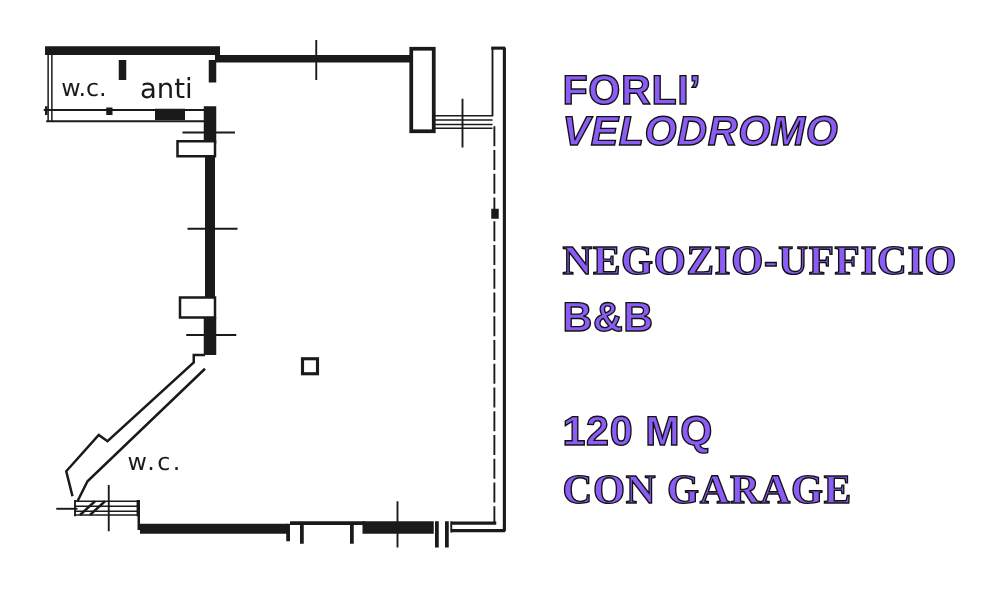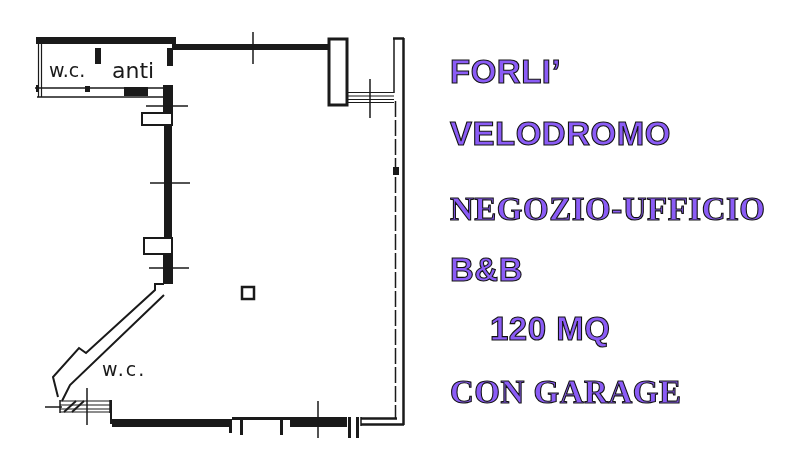--- a/index.html
+++ b/index.html
@@ -12,23 +12,23 @@
     font-family:"DejaVu Sans",sans-serif;
     fill:#1a1a1a;
   }
   .caption-line{
     position:absolute;left:450px;white-space:nowrap;
     font-family:"Liberation Sans",sans-serif;
     font-weight:bold;font-size:33px;line-height:36px;
     color:#8b5cf6;letter-spacing:0.5px;
     -webkit-text-stroke:1.1px #111111;
   }
-  .cl1{top:54px;} .cl2{top:116px;}
-  .cl3{top:191px;font-family:Liberation Serif, serif;} .cl4{top:252px;}
-  .cl5{top:311px;margin-left:40px;} .cl6{top:374px;font-family:Liberation Serif, serif;}
+  .cl1{top:54px;} .cl2{top:87px;font-style:italic;}
+  .cl3{top:191px;font-family:Liberation Serif, serif;} .cl4{top:236px;}
+  .cl5{top:327px;} .cl6{top:374px;font-family:Liberation Serif, serif;}
 </style>
 </head>
 <body>
 
 <div id="stage">
 
   <svg id="plan-svg" width="800" height="471" viewBox="0 0 800 471">
     <g stroke="#1a1a1a" fill="none" stroke-width="1.5">
 
       <g>

